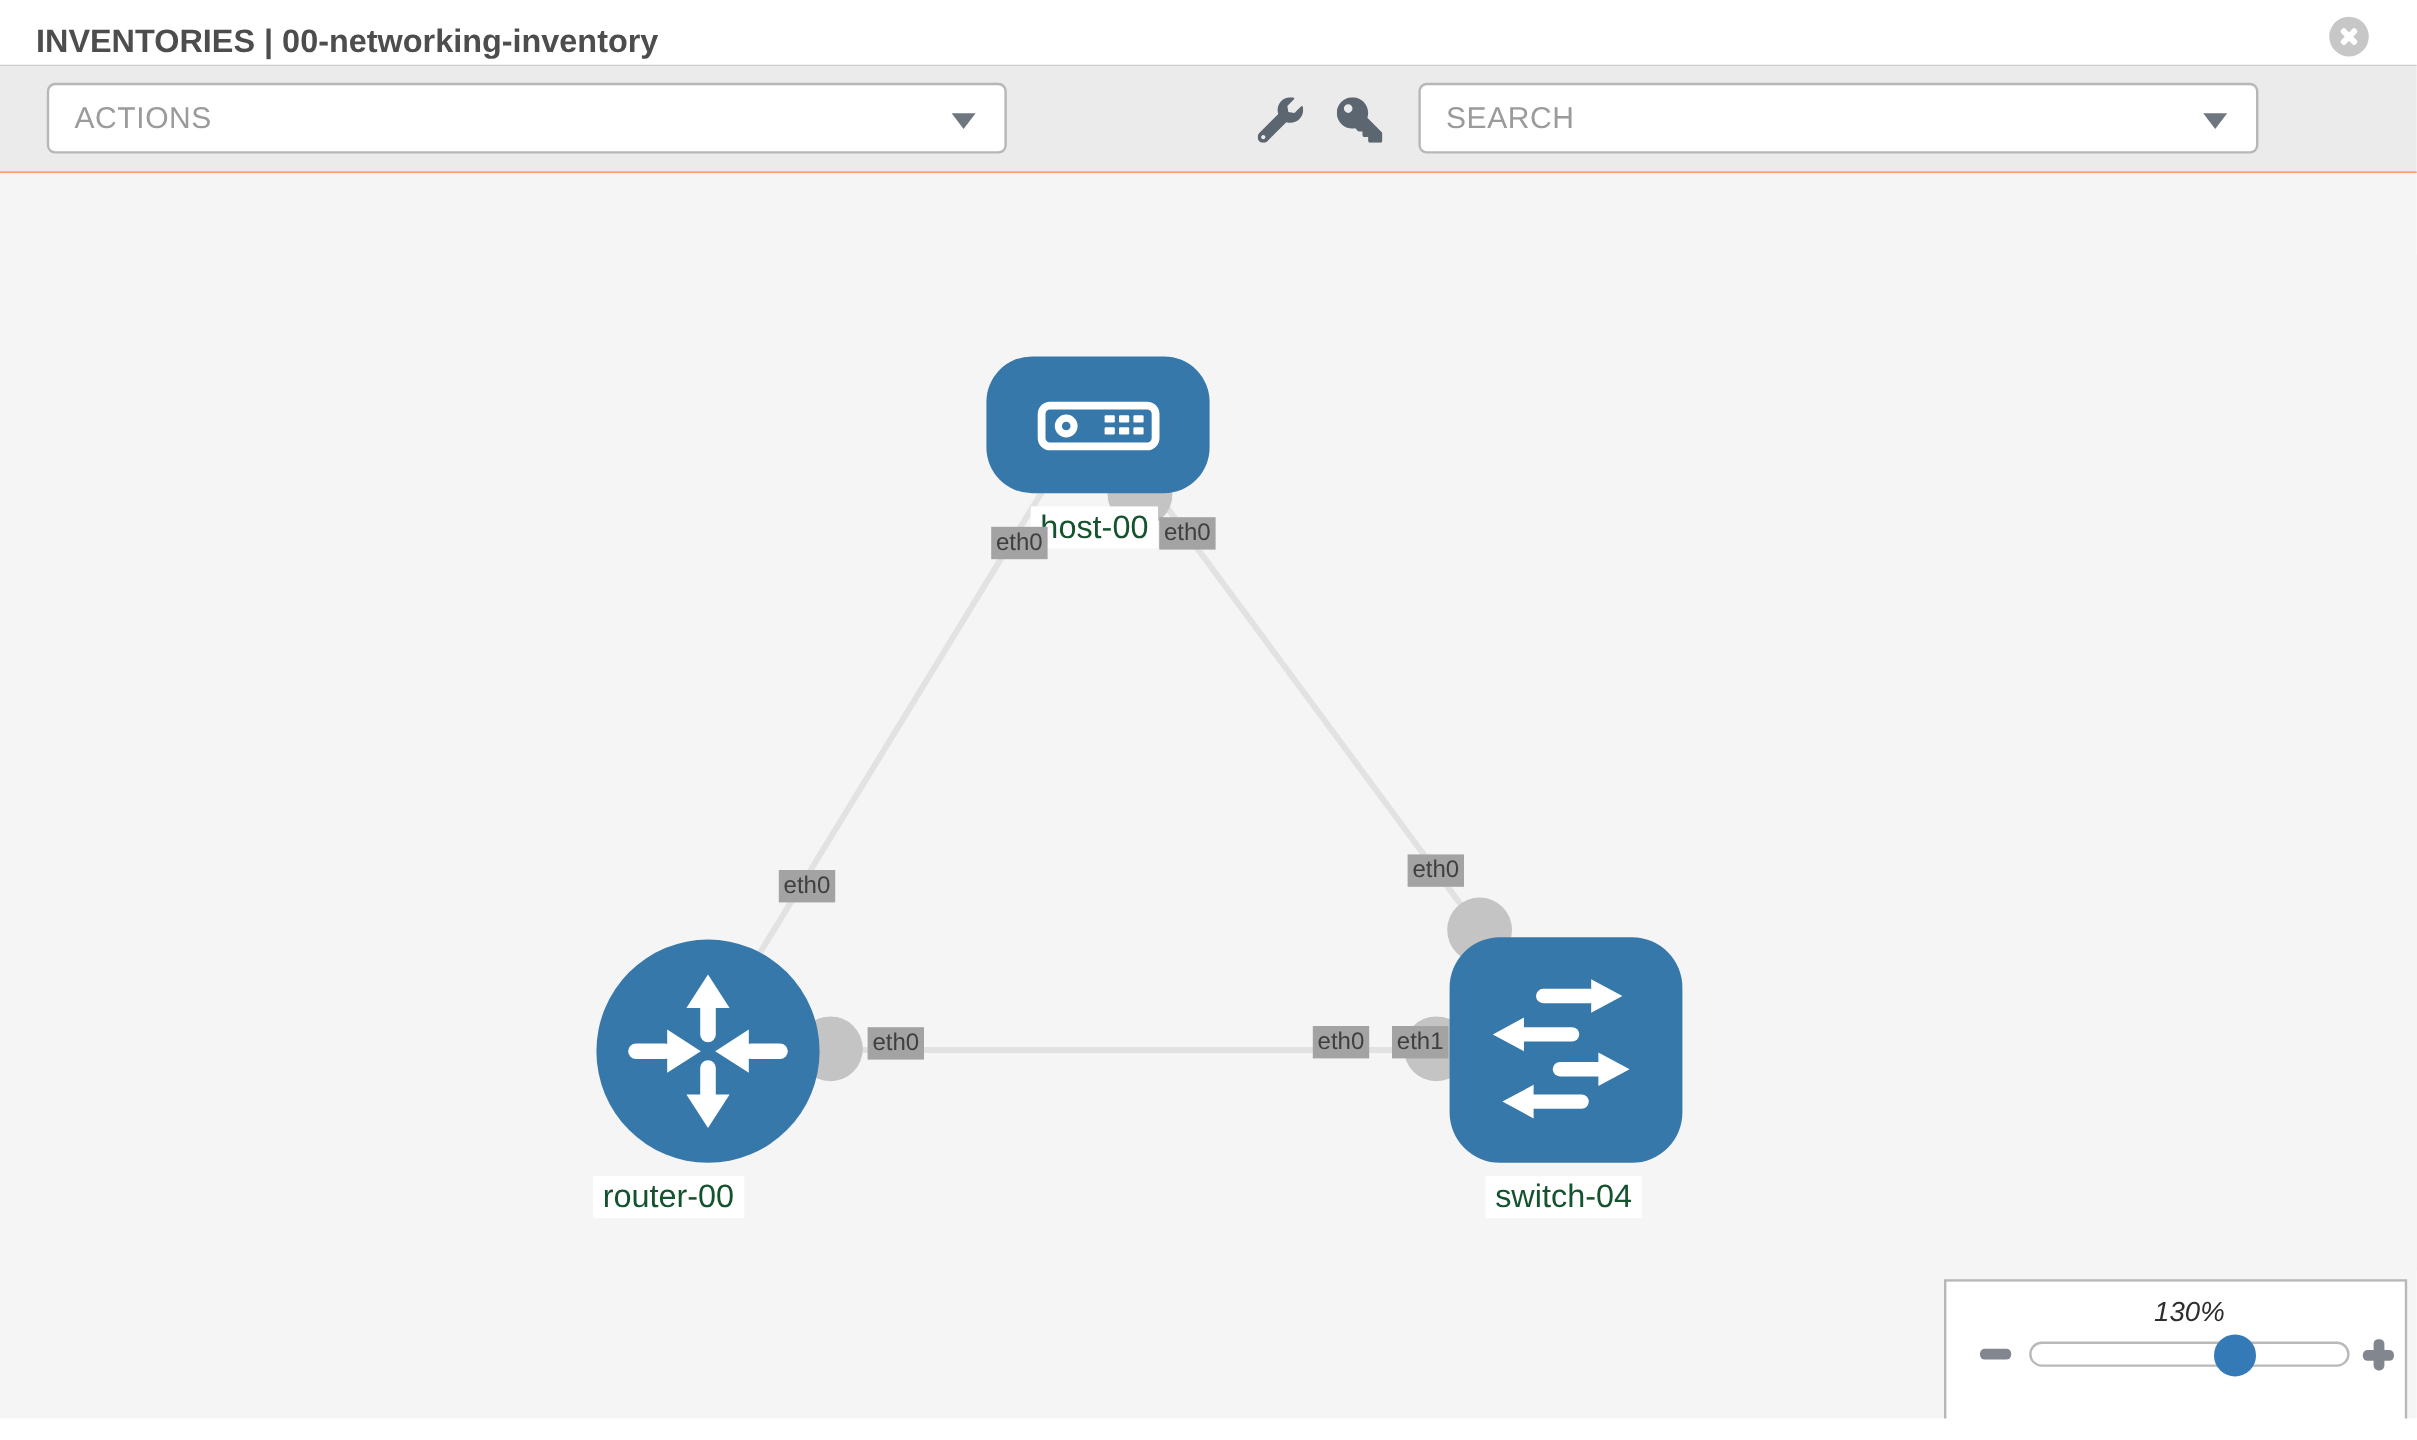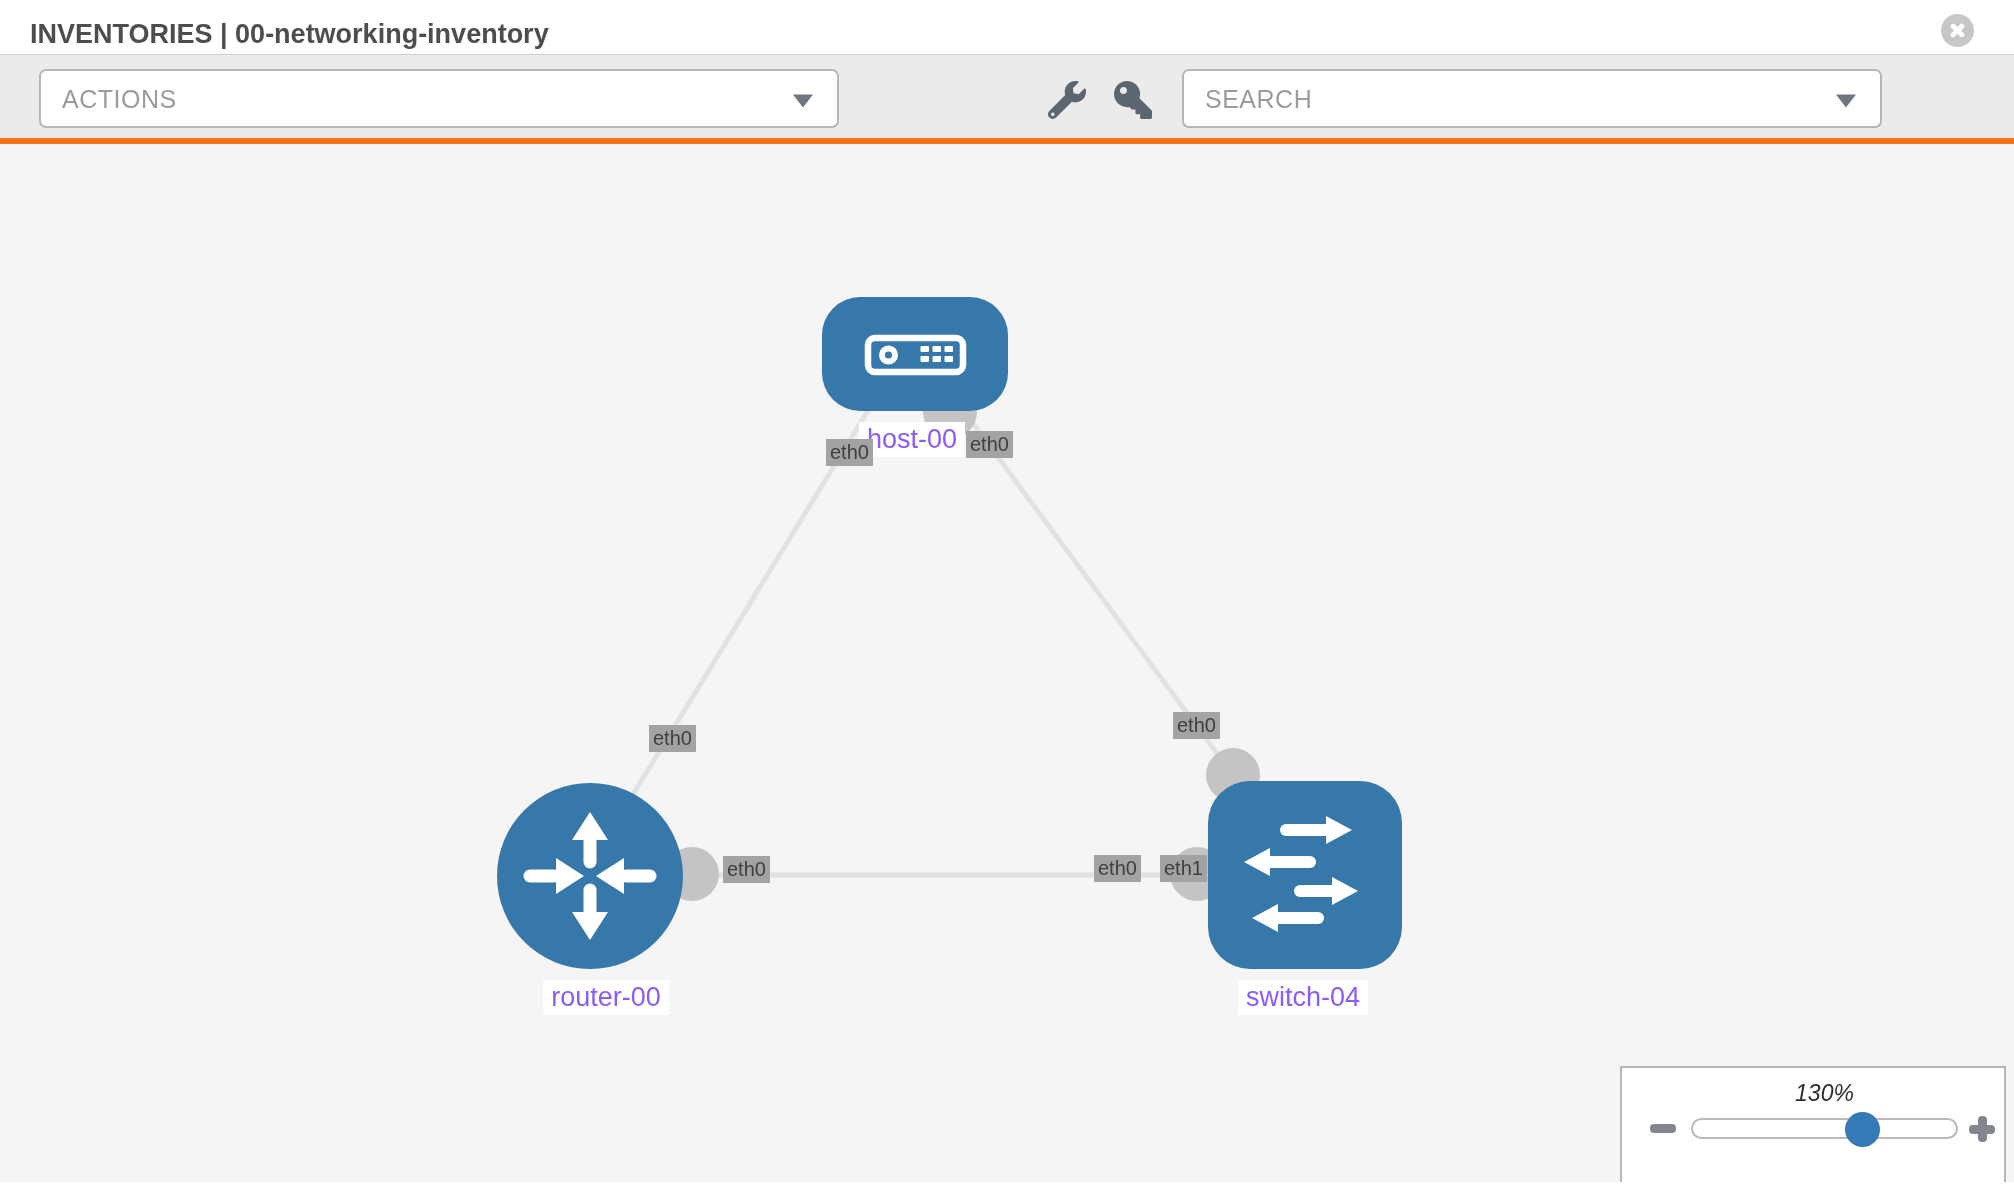--- a/index.html
+++ b/index.html
@@ -13,41 +13,41 @@
   .close-btn { position:absolute; right:40px; top:14px; width:33px; height:33px;
                border-radius:50%; background:#c7c7c7; cursor:pointer; }
   .close-btn::before, .close-btn::after {
       content:""; position:absolute; left:8px; top:14px; width:17px; height:5px;
       background:#fff; border-radius:2px; }
   .close-btn::before { transform:rotate(45deg); }
   .close-btn::after  { transform:rotate(-45deg); }
 
   
   .toolbar { position:relative; height:90px; background:#ebebeb;
-             border-top:1px solid #cfcfcf; border-bottom:6px solid #f97316; }
+             border-top:1px solid #cfcfcf; border-bottom:1px solid #f97316; }
   .dropdown { position:absolute; top:14px; height:59px; background:#fff;
               border:2px solid #b7b7b7; border-radius:7px; cursor:pointer; }
   .dd-actions { left:39px;  width:800px; }
   .dd-search  { left:1182px; width:700px; }
   .dd-label { position:absolute; left:21px; top:50%; transform:translateY(-50%);
               font-size:25px; color:#9b9b9b; letter-spacing:0.5px; }
   .dd-caret { position:absolute; right:24px; top:50%; transform:translateY(-35%);
               width:0; height:0; border-left:10px solid transparent;
               border-right:10px solid transparent; border-top:13px solid #6e7780; }
   .tool-btn { position:absolute; top:26px; width:38px; height:38px; cursor:pointer; }
   .tool-btn svg { width:100%; height:100%; fill:#5c6670; }
   .btn-wrench { left:1048px; }
   .btn-key    { left:1114px; }
 
   
   .canvas { position:relative; height:1038px; background:#f5f5f5; overflow:hidden; }
   .canvas svg.graph { position:absolute; left:0; top:0; }
 
   .node-label { position:absolute; transform:translateX(-50%); background:#fff;
-                color:#8b5cf6; font-size:27px; padding:2px 8px; white-space:nowrap;
+                color:#14532d; font-size:27px; padding:2px 8px; white-space:nowrap;
                 z-index:2; }
   .if-label { position:absolute; background:#a3a3a3; color:#3f3f3f; font-size:20px;
               padding:2px 4px; white-space:nowrap; z-index:2; }
 
   
   .zoom-panel { position:absolute; left:1620px; top:922px; width:386px; height:260px;
                 background:#fff; border:2px solid #b7b7b7; z-index:5; }
   .zoom-level { position:absolute; left:69px; top:12px; width:267px;
                 text-align:center; font-size:23px; color:#2e2e2e;font-style:italic; }
   .zoom-minus { position:absolute; left:28px; top:56px; width:26px; height:9px;
@@ -152,21 +152,21 @@
         <polygon points="1270,704 1270,732 1244,718" stroke="none"></polygon>
         <line x1="1300" y1="747" x2="1332" y2="747"></line>
         <polygon points="1332,733 1332,761 1358,747" stroke="none"></polygon>
         <line x1="1318" y1="774" x2="1278" y2="774"></line>
         <polygon points="1278,760 1278,788 1252,774" stroke="none"></polygon>
       </g>
     </g>
   </svg>
 
   <div class="node-label" style="left:912px;  top:278px;">host-00</div>
-  <div class="node-label" style="left:606px;  top:836px;">router-00</div>
+  <div class="node-label" style="left:557px;  top:836px;">router-00</div>
   <div class="node-label" style="left:1303px; top:836px;">switch-04</div>
 
   <div class="if-label" style="left:826px;  top:295px;">eth0</div>
   <div class="if-label" style="left:966px;  top:287px;">eth0</div>
   <div class="if-label" style="left:649px;  top:581px;">eth0</div>
   <div class="if-label" style="left:1173px; top:568px;">eth0</div>
   <div class="if-label" style="left:723px;  top:712px;">eth0</div>
   <div class="if-label" style="left:1094px; top:711px;">eth0</div>
   <div class="if-label" style="left:1160px; top:711px;">eth1</div>
 

